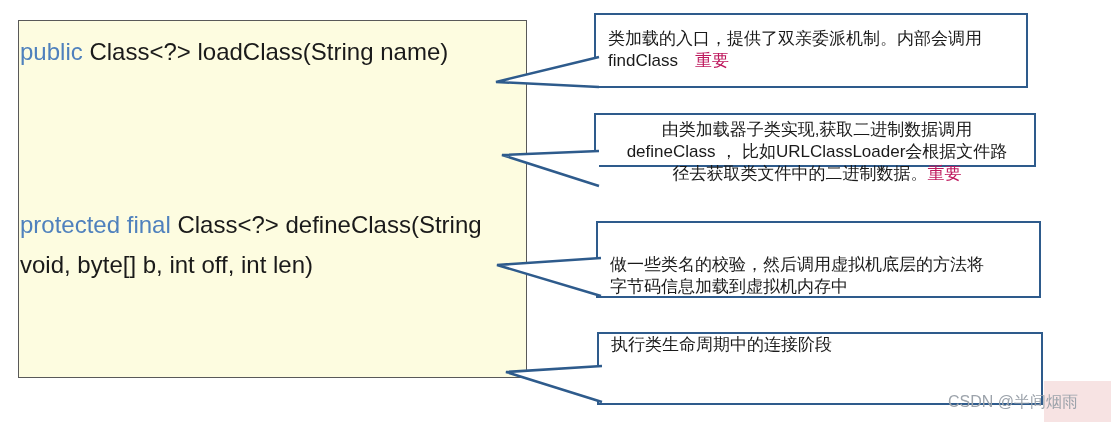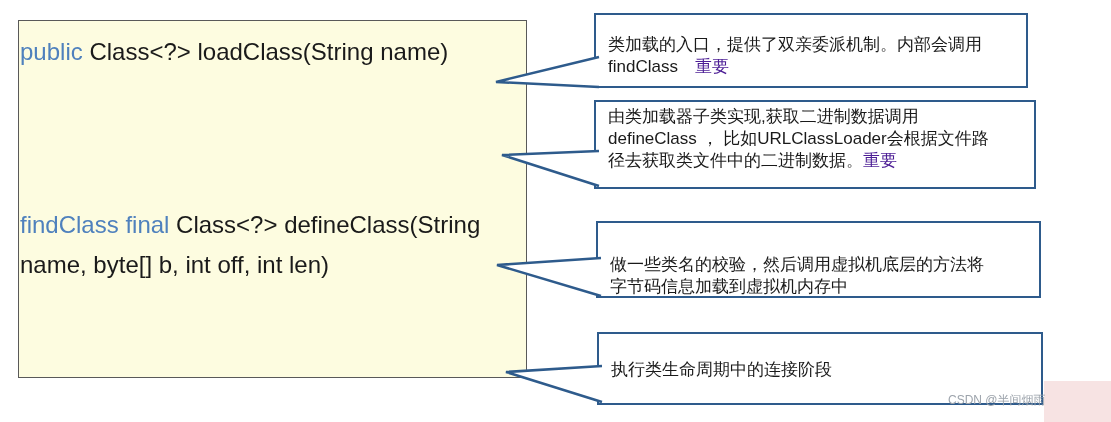--- a/index.html
+++ b/index.html
@@ -17,52 +17,52 @@
   }
   .code-line .kw{color:#4F81BD;}
   .l1{top:40px;} .l2{top:126px;} .l3{top:213px;} .l4{top:253px;} .l5{top:343px;}
 
   
   .callout{
     position:absolute;background:#ffffff;border:2.5px solid #2E5B8C;
     box-sizing:border-box;z-index:2;
   }
   .c1{left:594px;top:13px;width:434px;height:75px;}
-  .c2{left:594px;top:100px;width:442px;height:89px;}
+  .c2{left:594px;top:113px;width:442px;height:54px;text-align:center;}
   .c3{left:596px;top:221px;width:445px;height:77px;}
   .c4{left:597px;top:332px;width:446px;height:73px;}
   .callout .txt{
     position:relative;z-index:4;display:block;padding-left:12px;padding-right:8px;
     font-size:17px;line-height:22px;color:#1A1A1A;white-space:pre-line;
   }
-  .c1 .txt{padding-top:19px;} .c2 .txt{padding-top:4px;}
-  .c3 .txt{padding-top:31px;} .c4 .txt{padding-top:25px;}
-  .important{color:#4c1d95;white-space:pre;}
+  .c1 .txt{padding-top:13px;} .c2 .txt{padding-top:4px;}
+  .c3 .txt{padding-top:31px;} .c4 .txt{}
+  .important{color:#be185d;white-space:pre;}
 
   
   .tails{position:absolute;left:0;top:0;width:1111px;height:422px;z-index:5;pointer-events:none;}
   .tails polygon{fill:#ffffff;stroke:none;}
   .tails path{fill:none;stroke:#2E5B8C;stroke-width:2.5;stroke-linejoin:miter;}
 
   
   .wm-bg{position:absolute;right:0;bottom:0;width:67px;height:41px;background:#F7E3E3;z-index:6;}
   .watermark{
-    position:absolute;left:948px;top:392px;font-size:12px;color:#9CA3AB;z-index:7;white-space:pre;
+    position:absolute;left:948px;top:392px;font-size:16px;color:#9CA3AB;z-index:7;white-space:pre;
   }
 </style>
 </head>
 <body>
 
 <div class="canvas">
 
   <div class="code-panel"></div>
 
   <div class="code-line l1"><span class="kw">public</span><span> Class&lt;?&gt; loadClass(String name)</span></div>
-  <div class="code-line l3"><span class="kw">findClass final</span><span> Class&lt;?&gt; defineClass(String</span></div>
-  <div class="code-line l4"><span class="kw"></span><span>name, byte[] b, int off, int len)</span></div>
+  <div class="code-line l3"><span class="kw">protected final</span><span> Class&lt;?&gt; defineClass(String</span></div>
+  <div class="code-line l4"><span class="kw"></span><span>void, byte[] b, int off, int len)</span></div>
 
   <div class="callout c1">
     <span class="txt"><span>类加载的入口，提供了双亲委派机制。内部会调用
 findClass　</span><span class="important">重要</span></span>
   </div>
   <div class="callout c2">
     <span class="txt"><span>由类加载器子类实现,获取二进制数据调用
 defineClass ， 比如URLClassLoader会根据文件路
 径去获取类文件中的二进制数据。</span><span class="important">重要</span></span>
   </div>

